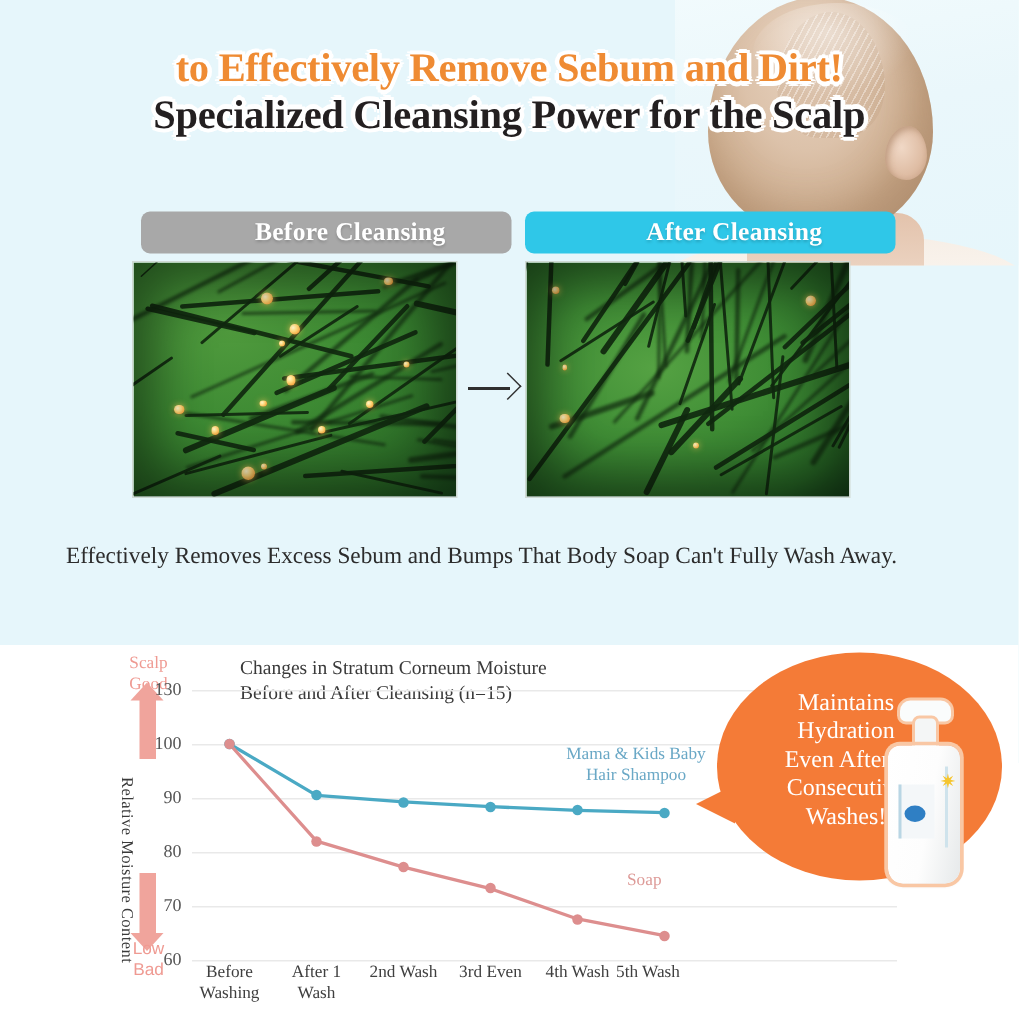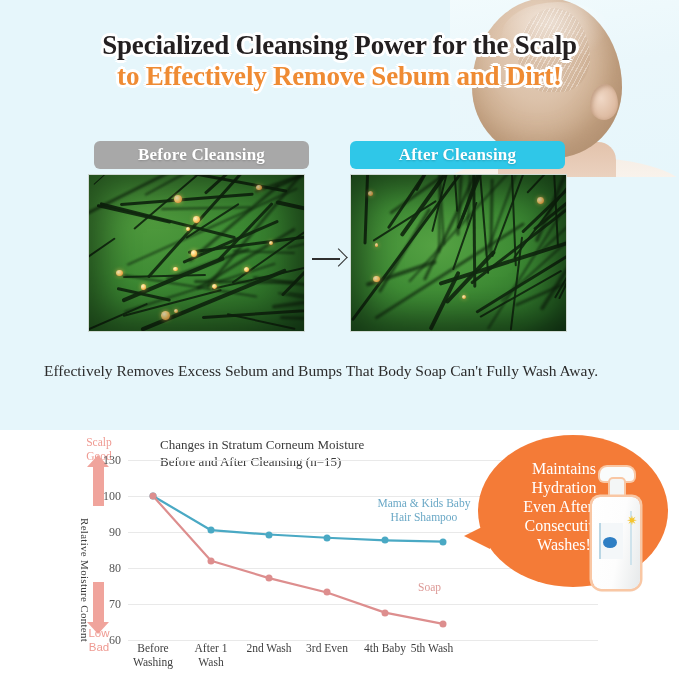--- a/index.html
+++ b/index.html
@@ -75,20 +75,21 @@
   .headline .l1{font-size:27px;color:#231f20;}
   .headline .l2{font-size:27px;color:#ef8b33;}
 
   
   .ba-label{
     position:absolute;height:28px;line-height:28px;border-radius:6px;
     text-align:center;color:#ffffff;font-weight:bold;font-size:17px;
     font-family:"Liberation Serif", serif;
     letter-spacing:.2px;
     text-shadow:0 1px 2px rgba(0,0,0,.18);
+    padding-left:32px;
   }
   .ba-before{left:94px;top:141px;width:215px;background:#a8a8a8;}
   .ba-after{left:350px;top:141px;width:215px;background:#2fc7e8;}
 
   
   .scope{
     position:absolute;top:174px;width:215px;height:156px;
     overflow:hidden;border:1px solid #cfd9d4;
   }
   .scope-before{left:88px;}
@@ -242,22 +243,22 @@
       <div class="baby-shoulder"></div>
       <div class="baby-neck"></div>
       <div class="baby-head">
         <div class="baby-hairpart"></div>
         <div class="baby-hair-sheen"></div>
       </div>
       <div class="baby-ear"></div>
     </div>
 
     <div class="headline">
+      <div class="line l2">to Effectively Remove Sebum and Dirt!</div>
       <div class="line l1">Specialized Cleansing Power for the Scalp</div>
-      <div class="line l2">to Effectively Remove Sebum and Dirt!</div>
     </div>
 
     <div class="ba-label ba-before">Before Cleansing</div>
     <div class="ba-label ba-after">After Cleansing</div>
 
     <div class="scope scope-before">
       <div class="scope-bg"></div>
       <div id="hairs-before">
           <div class="hair" style="left: 28.4267px; top: 111.699px; width: 55.0077px; height: 2.6px; transform: rotate(12.4535deg);"></div>
           <div class="hair blur" style="left: 104.856px; top: 104.522px; width: 101.104px; height: 2.8px; transform: rotate(0.643711deg);"></div>
@@ -423,21 +424,21 @@
           <div class="ytick" style="top: 144px;">70</div>
           <div class="ytick" style="top: 180px;">60</div>
         </div>
       <div id="xticks">
           <div class="xtick" style="left: 25px;">Before
 Washing</div>
           <div class="xtick" style="left: 83px;">After 1
 Wash</div>
           <div class="xtick" style="left: 141px;">2nd Wash</div>
           <div class="xtick" style="left: 199px;">3rd Even</div>
-          <div class="xtick" style="left: 257px;">4th Baby</div>
+          <div class="xtick" style="left: 257px;">4th Wash</div>
           <div class="xtick" style="left: 304px;">5th Wash</div>
         </div>
       <svg id="lines" width="470" height="180" style="position:absolute;left:0;top:0;overflow:visible">
           <polyline points="25,36 83,70.2 141,74.52000000000001 199,77.75999999999999 257,80.27999999999999 315,81.72000000000001" fill="none" stroke="#4aa9c4" stroke-width="2.2" stroke-linejoin="round"></polyline>
           <polyline points="25,36 83,100.8 141,118.07999999999998 199,132.48 257,152.64000000000001 315,163.8" fill="none" stroke="#dd8e8e" stroke-width="2.2" stroke-linejoin="round"></polyline>
         </svg>
       <div id="dots">
           <div class="dot teal" style="left: 25px; top: 36px;"></div>
           <div class="dot teal" style="left: 83px; top: 70.2px;"></div>
           <div class="dot teal" style="left: 141px; top: 74.52px;"></div>

